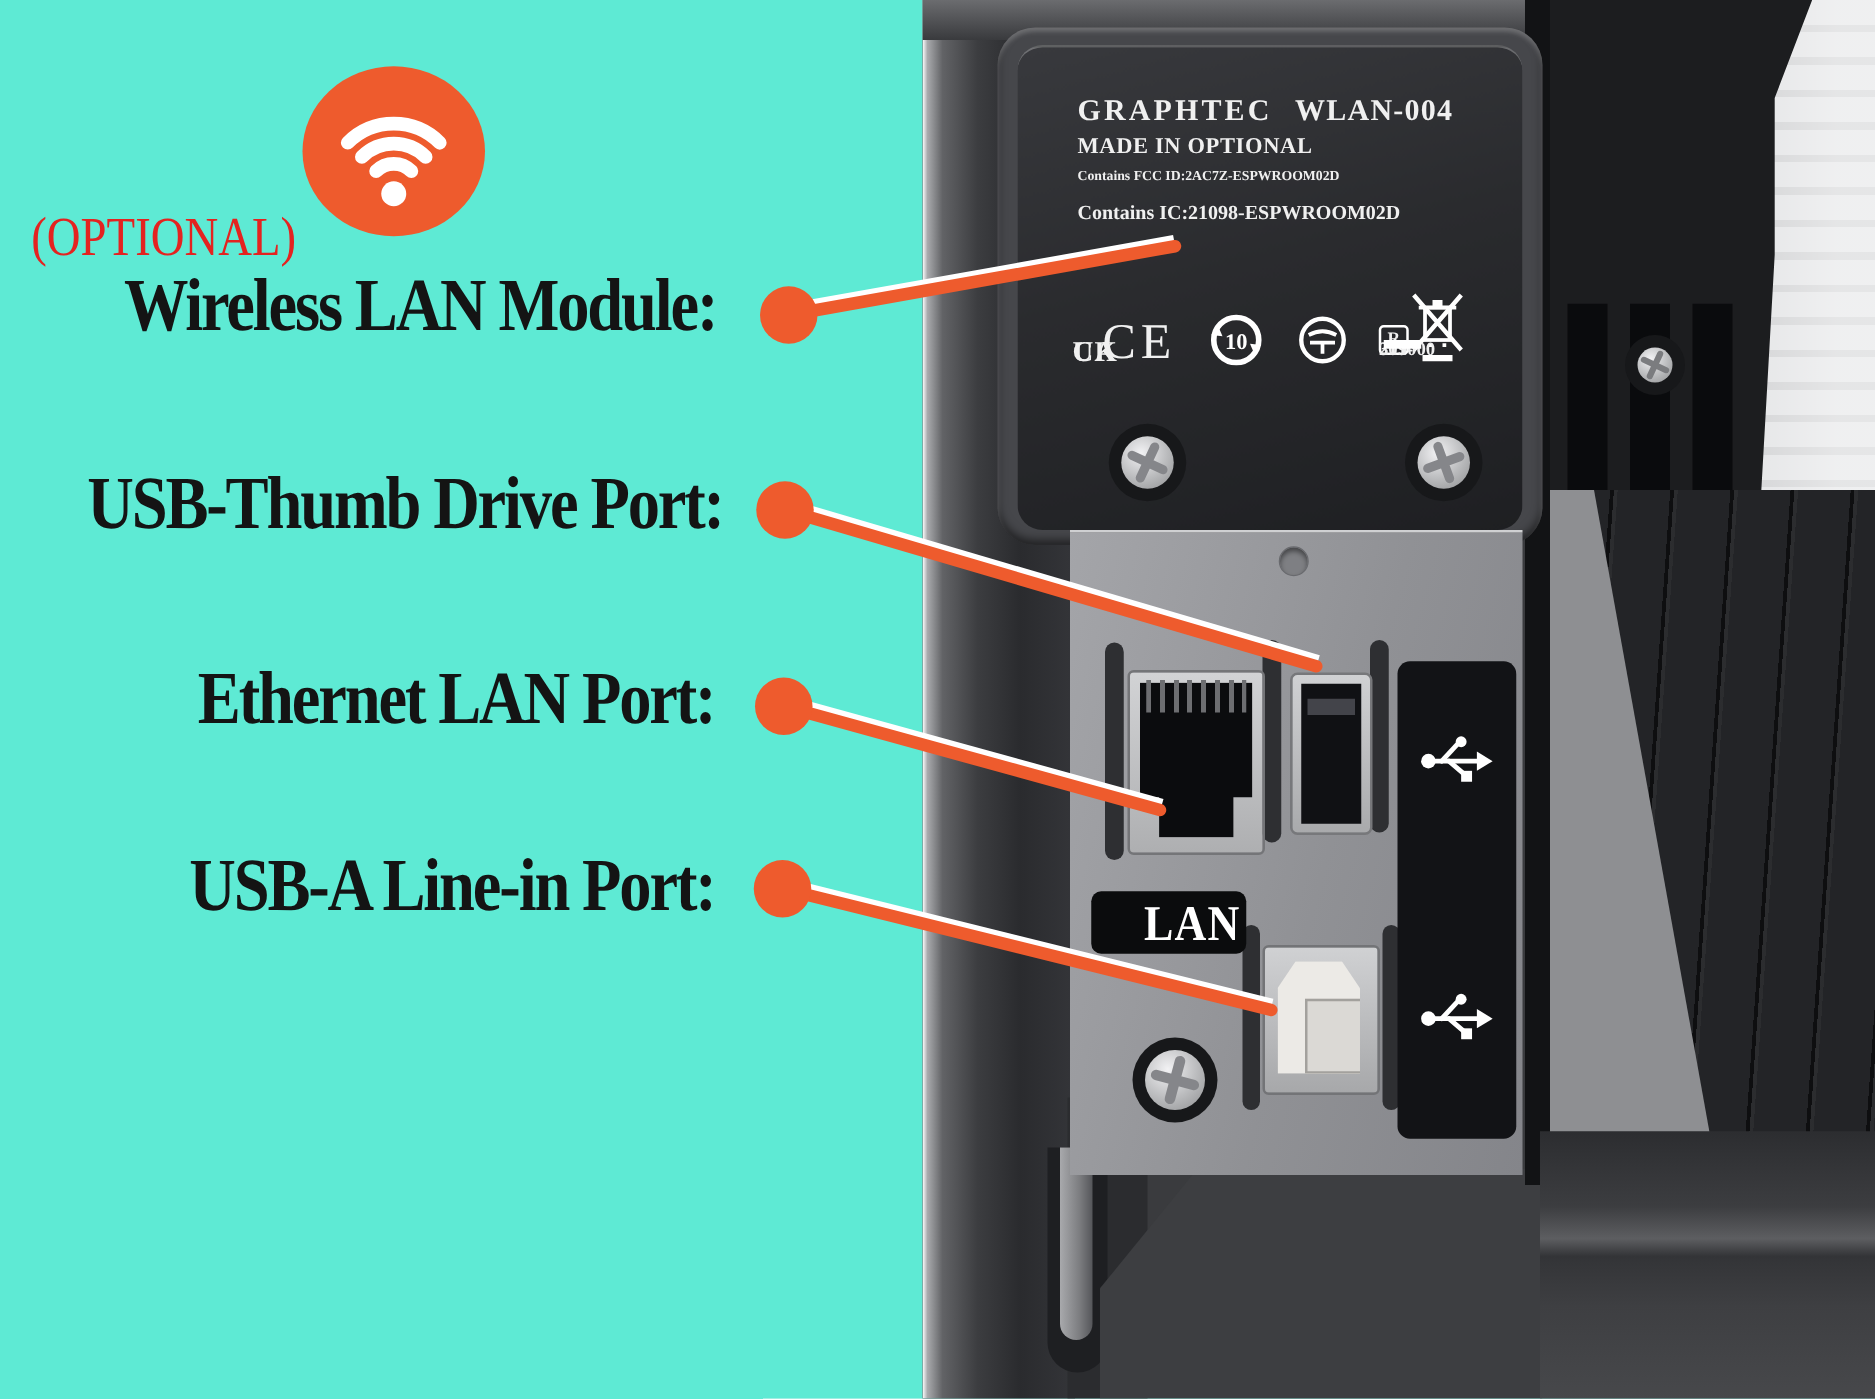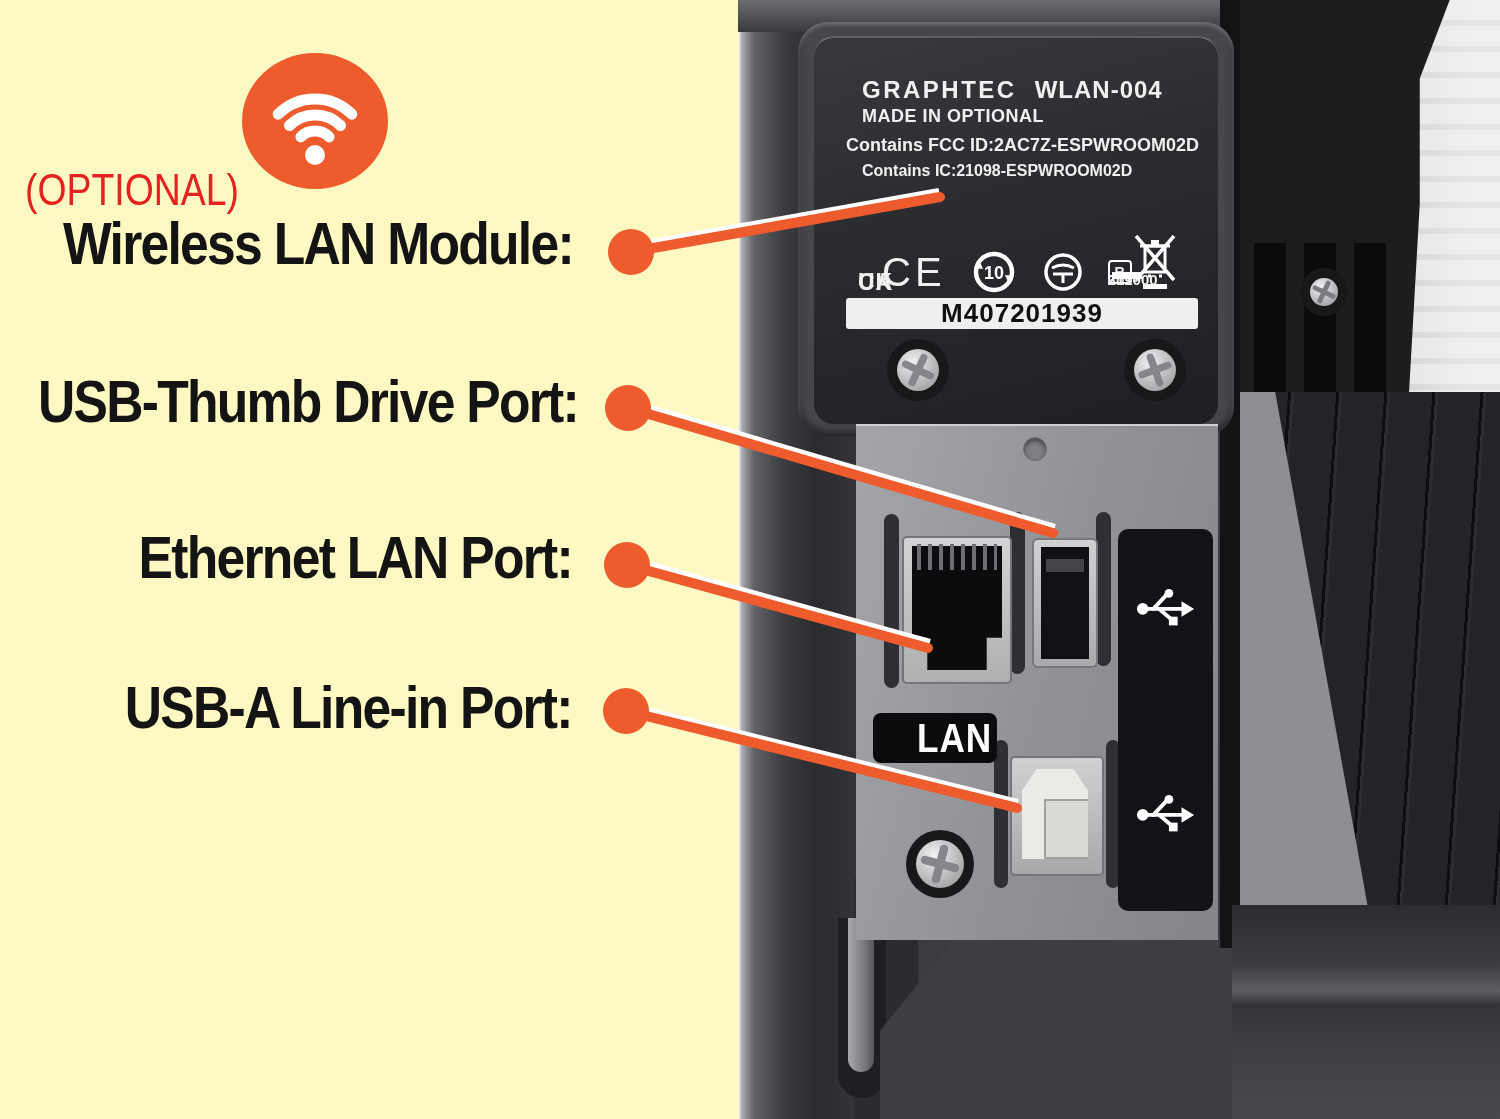--- a/index.html
+++ b/index.html
@@ -1,17 +1,17 @@
 <!DOCTYPE html>
 <html><head>
 <meta charset="utf-8">
 <style>
   html,body{margin:0;padding:0;background:#ffffff;}
-  .canvas{position:relative;width:1500px;height:1119px;background:#fef9c3;overflow:hidden;
-          font-family:Liberation Sans, sans-serif;}
+  .canvas{position:relative;width:1500px;height:1119px;background:#5eead4;overflow:hidden;
+          font-family:Liberation Serif, serif;}
 
   
   .callout-label{position:absolute;font-weight:bold;font-size:60px;letter-spacing:-2px;
                  color:#141414;white-space:nowrap;line-height:1;
                  transform:scaleX(0.86);transform-origin:100% 50%;}
   .optional-note{position:absolute;left:25px;top:168px;font-size:44px;font-weight:400;
                  color:#E42320;white-space:nowrap;line-height:1;
                  transform:scaleX(0.85);transform-origin:0 50%;}
   .wifi-badge{position:absolute;left:240px;top:50px;width:150px;height:142px;}
 
@@ -48,21 +48,21 @@
   .mount{left:60px;top:22px;width:436px;height:414px;border-radius:30px;background:#46474b;
          box-shadow:inset 0 3px 4px rgba(255,255,255,.25), inset 0 -4px 8px rgba(0,0,0,.55);}
   .module{left:76px;top:36px;width:404px;height:386px;border-radius:20px;color:#f0f0f0;
           background:linear-gradient(165deg,#38393d 0%,#2a2b2e 45%,#1e1f22 100%);
           border-top:2px solid rgba(255,255,255,.28);}
   .module *{position:absolute;white-space:nowrap;}
   .mod-brand-row{left:48px;top:38px;display:flex;gap:18px;position:absolute;}
   .mod-brand{position:static;font-size:24px;font-weight:bold;letter-spacing:2.5px;}
   .mod-model{position:static;font-size:24px;font-weight:bold;letter-spacing:1px;}
   .mod-origin{left:48px;top:68px;font-size:18px;font-weight:bold;letter-spacing:.5px;}
-  .mod-fcc{left:32px;top:97px;font-size:18px;font-weight:bold;}
+  .mod-fcc{left:48px;top:97px;font-size:11px;font-weight:bold;}
   .mod-ic{left:48px;top:124px;font-size:16px;font-weight:bold;}
   .mod-certs{left:44px;top:204px;width:340px;height:60px;display:flex;align-items:center;gap:24px;position:absolute;}
   .mod-certs>*{position:static;flex:none;}
   .ukca{font-size:23px;font-weight:bold;line-height:.9;letter-spacing:1px;}
   .ce-mark{font-size:40px;font-weight:400;letter-spacing:4px;}
   .r-block{display:flex;align-items:center;gap:5px;}
   .r-square{width:20px;height:20px;border:2.5px solid #fff;border-radius:4px;display:flex;
             align-items:center;justify-content:center;font-size:14px;font-weight:bold;}
   .r-codes{font-size:15px;font-weight:bold;line-height:1.1;}
   .r-bar{display:inline-block;width:30px;height:7px;background:#fff;margin-left:4px;}
@@ -187,23 +187,20 @@
         <svg class="weee" width="46" height="62" viewBox="0 0 46 62">
           <rect x="13" y="18" width="20" height="26" fill="none" stroke="#fff" stroke-width="3"></rect>
           <path d="M8 18 H38" stroke="#fff" stroke-width="3"></path>
           <rect x="19" y="12" width="8" height="5" fill="#fff"></rect>
           <path d="M16 48 H19 M27 48 H30" stroke="#fff" stroke-width="3"></path>
           <path d="M4 8 L42 52 M42 8 L4 52" stroke="#fff" stroke-width="3.5"></path>
           <rect x="11" y="56" width="24" height="5" fill="#fff"></rect>
         </svg>
       </div>
 
-      <div class="serial-strip">
-        <span class="serial-text">M407201939</span>
-      </div>
 
       <div class="screw m1">
         <div class="cap"></div>
         <svg width="42" height="42" viewBox="0 0 40 40">
             <g stroke="#85868a" stroke-width="7" stroke-linecap="round" transform="rotate(25 20 20)">
               <path d="M20 7 V33 M7 20 H33" fill="none"></path>
             </g>
           </svg>
       </div>
       <div class="screw m2">

